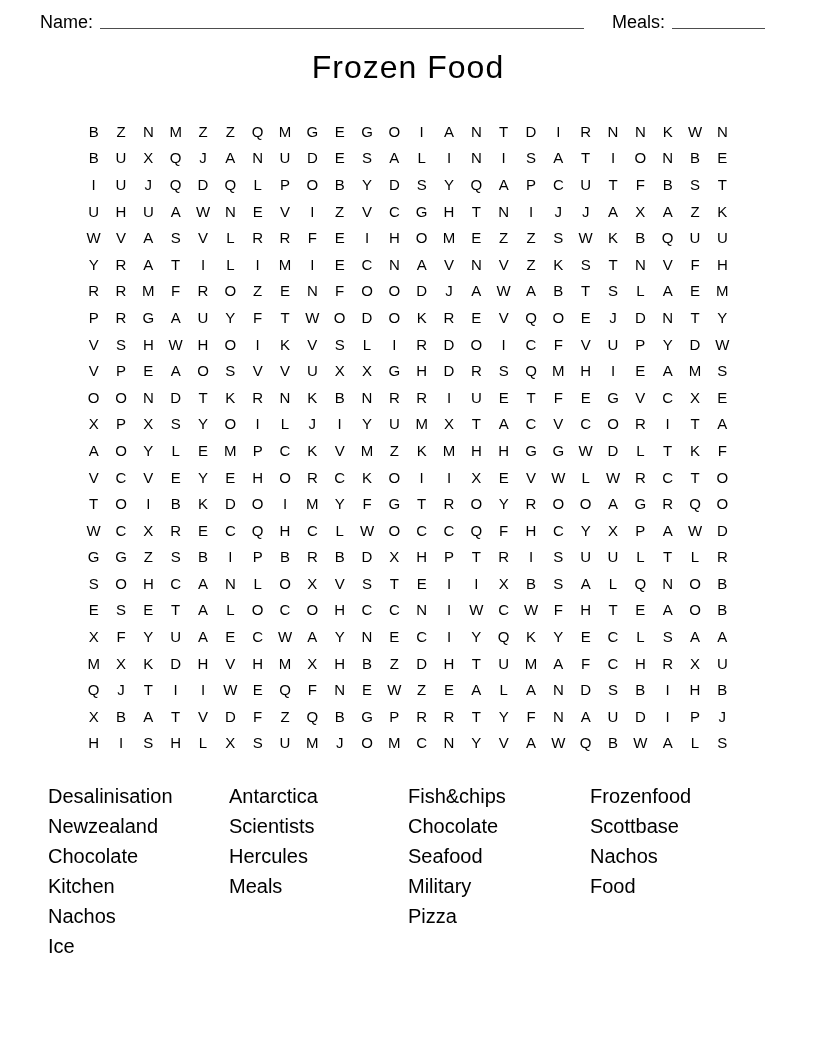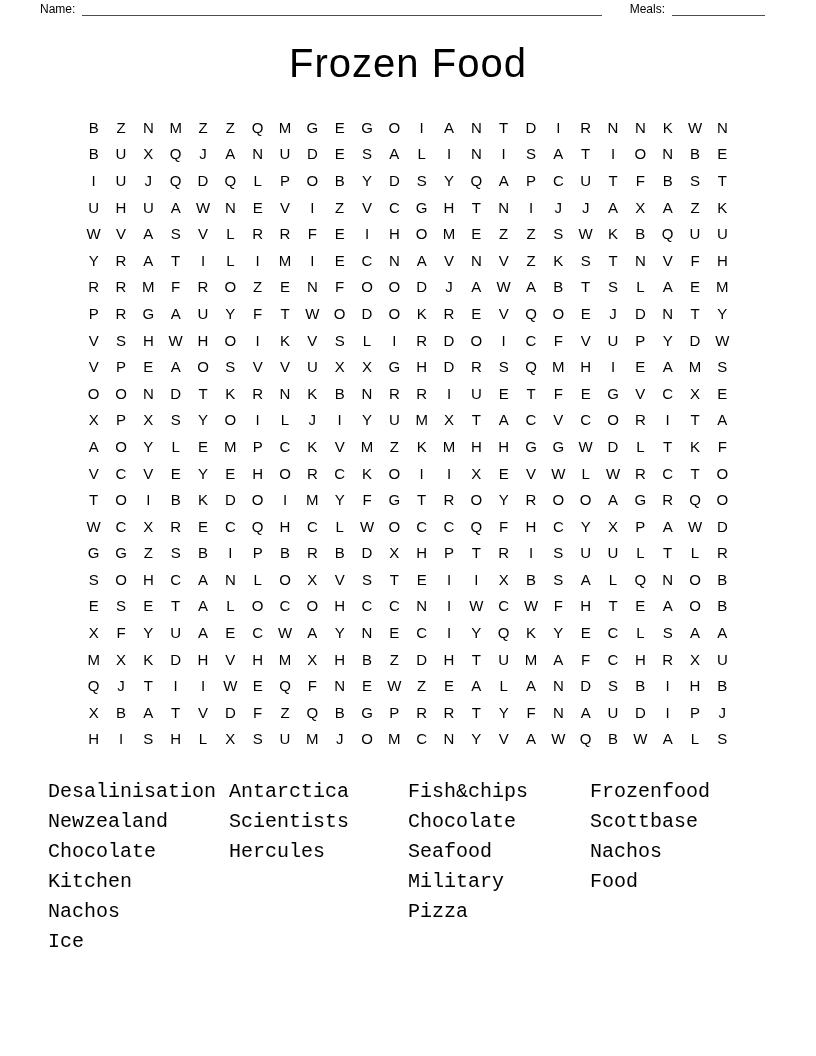--- a/index.html
+++ b/index.html
@@ -9,35 +9,35 @@
     color: #000;
     font-family: "Liberation Sans", sans-serif;
     position: relative;
     overflow: hidden;
     margin: 0 auto;
   }
   
   .header-row {
     display: flex;
     align-items: flex-end;
-    padding: 0 51px 0 40px;
+    padding: 13px 51px 0 40px;
     height: 17px;
-    font-size: 12px;
+    font-size: 18px;
     justify-content: center;
   }
   .hdr-label { white-space: nowrap; line-height: 16px; }
   .blank-line { border-bottom: 1.5px solid #4d4d4d; height: 12px; }
   .name-line { flex: 1 1 auto; margin: 0 28px 1px 7px; }
   .date-line { width: 93px; margin: 0 0 1px 7px; }
 
   
   .title {
-    margin: 20px 0 0 0;
+    margin: 11px 0 0 0;
     text-align: center;
-    font-size: 40px;
+    font-size: 32px;
     font-weight: 400;
     letter-spacing: 1px;
     line-height: 52px;
   }
 
   
   .grid {
     width: 656px;
     margin: 25px auto 0 auto;
     display: grid;
@@ -54,21 +54,21 @@
   }
 
   
   .words {
     margin: 25px 40px 0 48px;
     display: grid;
     grid-template-columns: 181px 179px 182px 1fr;
     font-size: 20px;
     font-weight: 500;
   }
-  .word { line-height: 30px; white-space: nowrap; font-family: Liberation Mono, monospace; }
+  .word { line-height: 30px; white-space: nowrap; }
 </style>
 </head>
 <body>
 
 <div class="page">
 
   <div class="header-row">
     <span class="hdr-label">Name:</span>
     <span class="blank-line name-line"></span>
     <span class="hdr-label">Meals:</span>
@@ -662,20 +662,21 @@
         <div class="word">Newzealand</div>
         <div class="word">Chocolate</div>
         <div class="word">Kitchen</div>
         <div class="word">Nachos</div>
         <div class="word">Ice</div>
       </div>
       <div class="word-col">
         <div class="word">Antarctica</div>
         <div class="word">Scientists</div>
         <div class="word">Hercules</div>
+        <div class="word">Meals</div>
       </div>
       <div class="word-col">
         <div class="word">Fish&amp;chips</div>
         <div class="word">Chocolate</div>
         <div class="word">Seafood</div>
         <div class="word">Military</div>
         <div class="word">Pizza</div>
       </div>
       <div class="word-col">
         <div class="word">Frozenfood</div>

